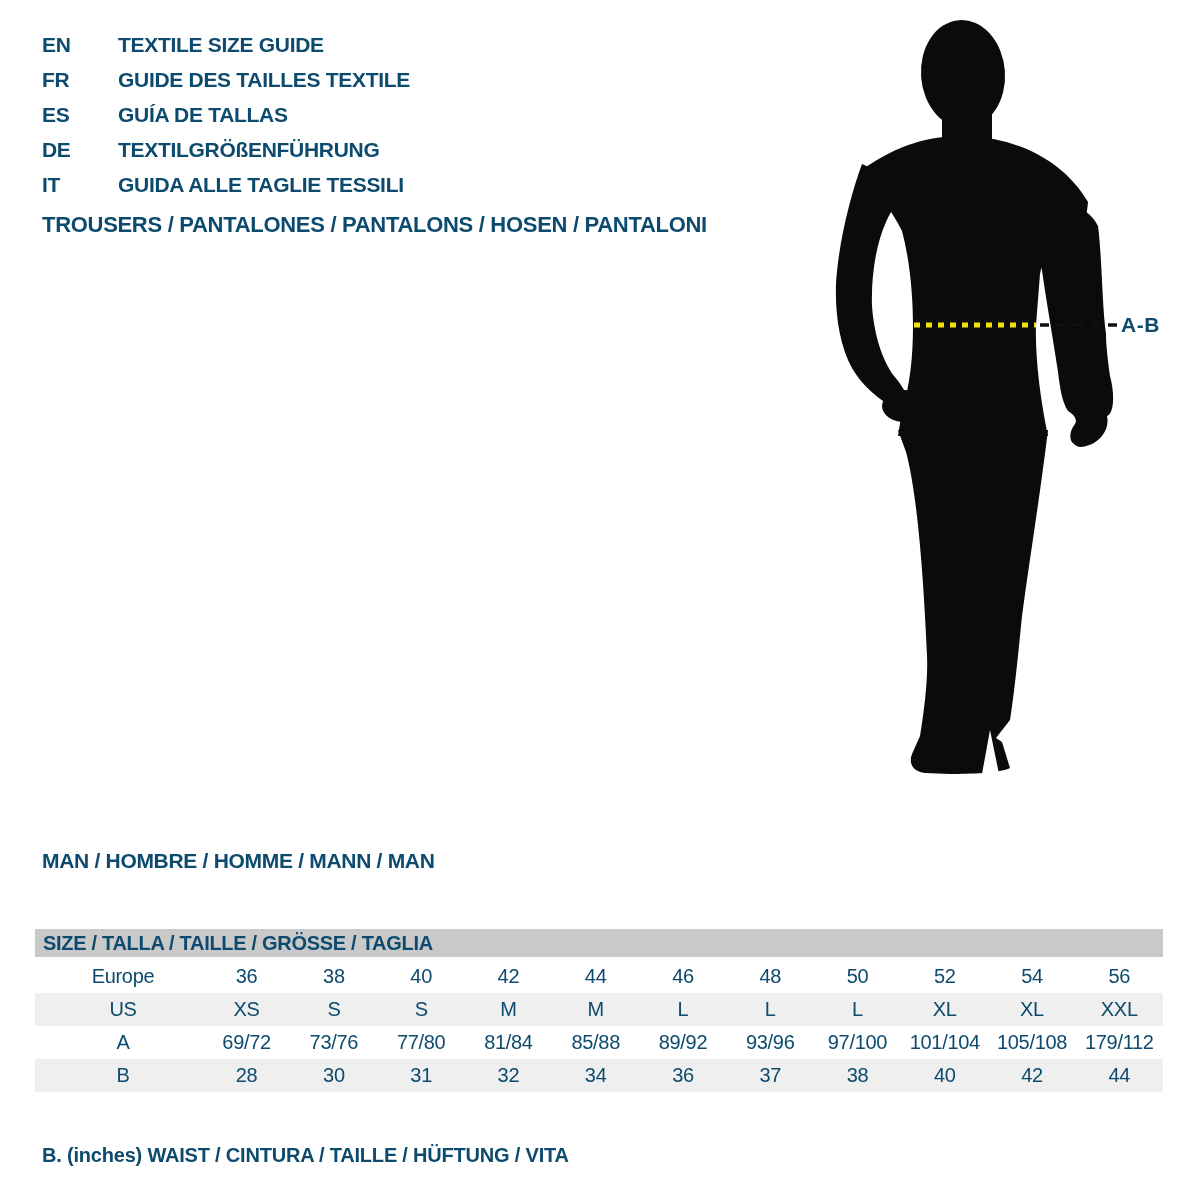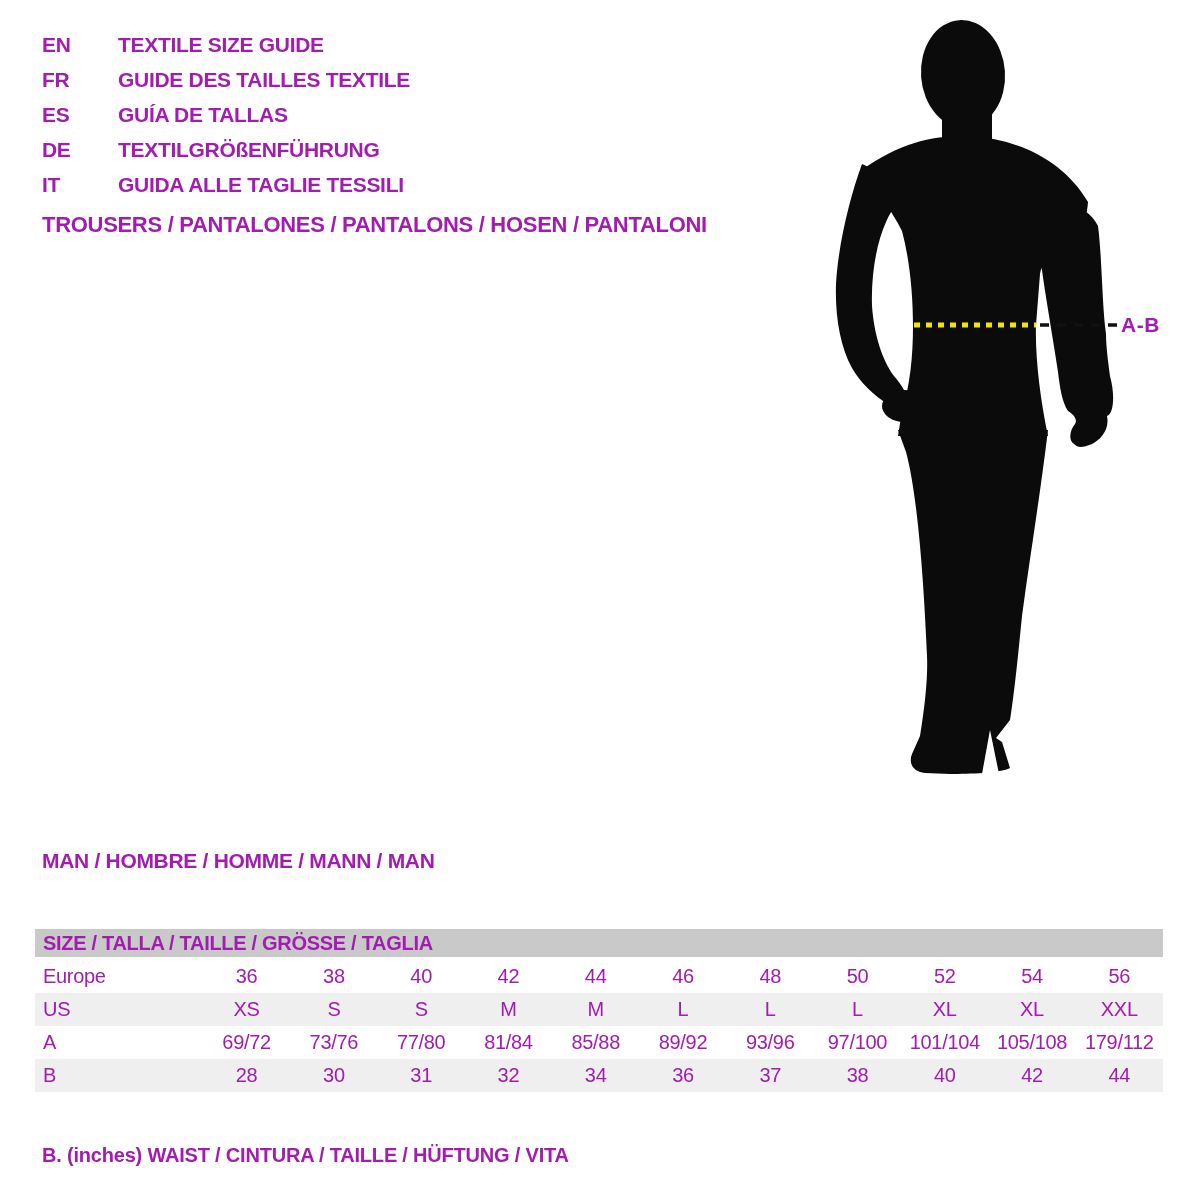--- a/index.html
+++ b/index.html
@@ -1,17 +1,17 @@
 <!DOCTYPE html>
 <html><head>
 <meta charset="utf-8">
 <style>
   html,body{margin:0;padding:0;background:#fff;}
   .page{position:relative;width:1200px;height:1200px;background:#ffffff;overflow:hidden;
-        font-family:"Liberation Sans",sans-serif;color:#a21caf;}
+        font-family:"Liberation Sans",sans-serif;color:#0c4a6e;}
 
   
   .lang-list{position:absolute;left:42px;top:27px;}
   .lang-row{display:flex;height:35px;align-items:center;}
   .lang-code{width:76px;font-weight:bold;font-size:21px;letter-spacing:-0.3px;}
   .lang-label{font-weight:bold;font-size:21px;letter-spacing:-0.3px;white-space:nowrap;}
 
   
   .category{position:absolute;left:42px;top:212px;margin:0;font-size:22px;font-weight:bold;
             letter-spacing:-0.3px;white-space:nowrap;}
@@ -23,21 +23,21 @@
 
   
   .section{position:absolute;left:42px;top:849px;margin:0;font-size:21px;font-weight:bold;
            letter-spacing:-0.3px;white-space:nowrap;}
 
   
   .size-table{position:absolute;left:35px;top:906px;width:1128px;margin-top:23px;}
   .thead{height:28px;line-height:28px;background:#c9c9c9;font-weight:bold;font-size:20px;
          padding-left:8px;letter-spacing:-0.3px;margin-bottom:3px;}
   .trow{display:flex;height:33px;align-items:center;font-size:20px;letter-spacing:-0.3px;}
-  .tlabel{width:160px;padding-left:8px;}
+  .tlabel{width:160px;padding-left:8px;text-align:center;}
   .tcell{flex:1;text-align:center;}
 
   
   .note{position:absolute;left:42px;font-weight:bold;font-size:20px;letter-spacing:-0.2px;white-space:nowrap;}
   .note-a{top:1110px;}
   .note-b{top:1144px;}
 </style>
 </head>
 <body>
 

